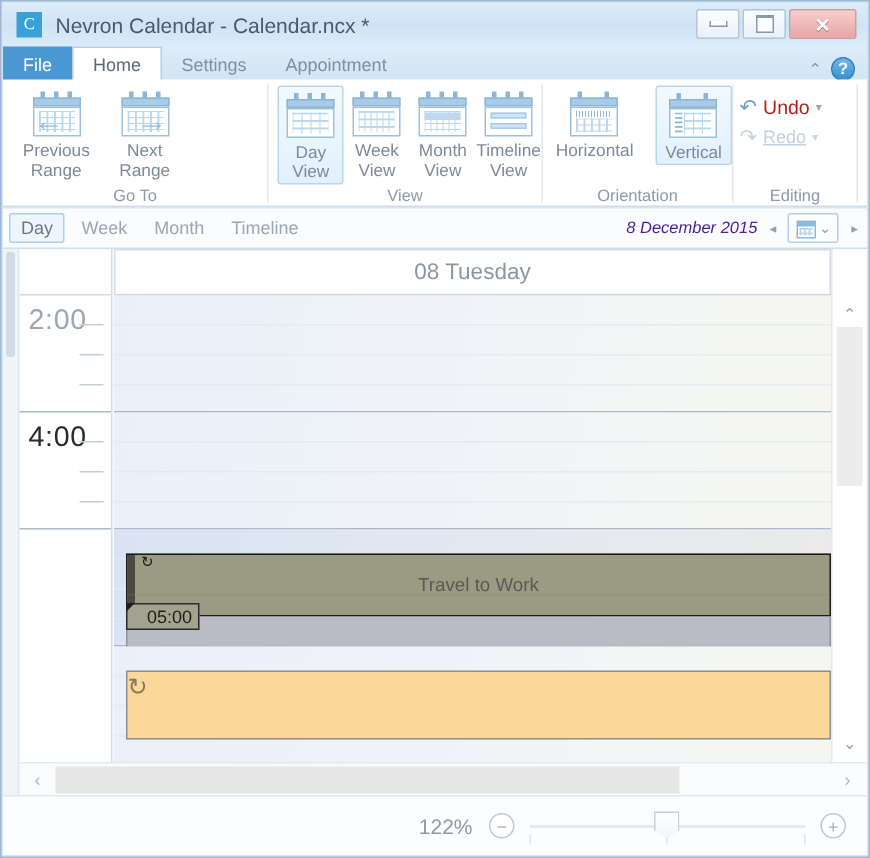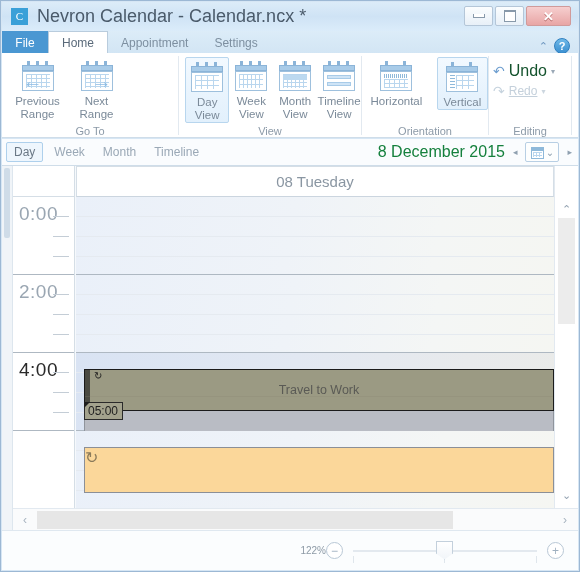--- a/index.html
+++ b/index.html
@@ -24,21 +24,21 @@
     background: linear-gradient(to bottom, #dcecf8 0%, #cfe3f5 50%, #dbecfa 100%);
     display: flex; align-items: center;
   }
   .app-icon {
     width: 17px; height: 17px; margin-left: 9px;
     background: #3aa0d8;
     color: #fff; font-size: 11px; line-height: 17px; text-align: center;
     font-family: "Liberation Serif", serif;
   }
   .title-text {
-    margin-left: 9px; font-size: 18px; color: #4a5a6a;
+    margin-left: 9px; font-size: 14px; color: #4a5a6a;
     white-space: nowrap;
   }
   .wincontrols {
     position: absolute; right: 7px; top: 4px;
     display: flex; gap: 2px;
   }
   .wbtn {
     width: 29px; height: 20px;
     border: 1px solid #b4c6d8;
     background: linear-gradient(to bottom,#fbfdfe,#e8f0f8);
@@ -119,35 +119,35 @@
   .cal-ic.today .top { background:#e8a8a0; border-color:#d08a82; }
   .cal-ic.today .tk { background:#d08a82; }
   .cal-ic.today .num { position:absolute; left:0; right:0; top:11px; text-align:center; font-size:14px; color:#7b8a99; font-weight:bold;}
   .cal-ic .barsfull { position:absolute; left:3px; right:3px; top:3px; height:5px; background:#bcd9f0;}
   .cal-ic .hrow { position:absolute; left:3px; right:3px; top:2px; height:4px;
     background-image: linear-gradient(to right,#8fb9da 1px, transparent 1px); background-size: 2px 4px; }
 
   .undo-row { display:flex; align-items:center; gap:4px; height:20px; padding-left:4px;}
   .undo-ic { font-size: 14px; color:#6f9fd0; transform: scaleX(-1); }
   .redo-ic { font-size: 14px; color:#c6d3de; }
-  .undo-txt { font-size: 16px; color:#14532d; }
+  .undo-txt { font-size: 13px; color:#b91c1c; }
   .redo-txt { font-size: 12px; color:#c4d0db;text-decoration:underline; }
   .dd { font-size: 8px; color:#9aa8b6; }
   .dd.dim { color:#ccd6df; }
 
   
   .viewbar {
     position: absolute; left: 1px; top: 138px; right: 1px; height: 27px;
     background: #fafcfe; border-bottom: 1px solid #cfdde9;
     display: flex; align-items: center;
   }
   .vtab { font-size: 12px; color: #9aa8b6; padding: 2px 7px; margin-left: 4px; }
   .vtab.active { color:#6a7886; border:1px solid #aed0ec; background:#eef6fd; border-radius:2px; }
   .vb-right { margin-left:auto; display:flex; align-items:center; gap:8px; padding-right:6px;}
-  .date-lbl { font-size: 16px; color:#15803d; }
+  .date-lbl { font-size: 11px; color:#4c1d95;font-style:italic; }
   .navarrow { font-size: 9px; color:#8fa0b0; }
   .datepick {
     width: 34px; height: 20px; border:1px solid #b8cfe4; background:#fdfefe;
     display:flex; align-items:center; justify-content:center; gap:2px; border-radius:2px;
   }
   .dp-cal { width:13px; height:13px; position:relative; }
   .dp-cal .t { position:absolute; left:0; right:0; top:1px; height:3px; background:#8fb9da;}
   .dp-cal .b { position:absolute; left:0; right:0; top:4px; bottom:0; border:1px solid #8fb9da; background:#fff;}
   .dp-cal .b::after { content:""; position:absolute; left:1px; right:1px; top:1px; bottom:1px;
      background-image: linear-gradient(to right,#b9d6ee 1px,transparent 1px),linear-gradient(to bottom,#b9d6ee 1px,transparent 1px);
@@ -209,21 +209,21 @@
   #appt-travel .hgrid { position:absolute; left:0; right:0; top:26px; height:1px; background:#86857040;}
 
   #appt-travel-sel {
     position:absolute; left:8px; right:0; top:58px; height:22px;
     background:#b9bcc4; border:1px solid #8f949c; border-top:none;
   }
 
   .tooltip {
     position:absolute; left:8px; top:49px;
     background:#a3a28d; border:1px solid #2a2a2a;
-    font-size:12px; color:#1e1e1e; padding:1px 4px 1px 3px;
+    font-size:12px; color:#1e1e1e; padding:1px 4px 1px 13px;
     z-index: 12;
   }
   .tooltip::before {
     content:""; position:absolute; left:-1px; top:-1px; border-left:6px solid #1e1e1e;
     border-bottom:6px solid transparent;
   }
 
   #appt-orange {
     position:absolute; left:8px; right:0; top:16px; height:46px;
     background:#fbd79a; border:1px solid #8b8f97;
@@ -251,21 +251,21 @@
   .hs-thumb { position:absolute; left:0; top:1px; height:18px; width:416px; background:#e6e6e6; }
   .hs-right { width:26px; text-align:center; font-size:12px; color:#a8b4c0; }
 
   
   .statusbar {
     position:absolute; left:1px; right:1px; bottom:1px; height:40px;
     background:#fbfdfe;
     display:flex; align-items:center; justify-content:flex-end;
     border-top:1px solid #dfe8f0;
   }
-  .zoom-lbl { font-size:10px; color:#8d9aa6; }
+  .zoom-lbl { font-size:14px; color:#8d9aa6; margin-right:11px; }
   .zbtn { width:17px; height:17px; border-radius:50%; border:1px solid #b9c8d6;
     display:flex; align-items:center; justify-content:center; font-size:12px; color:#9fb0c0; background:#fff; }
   .zslider { position:relative; width:184px; height:24px; margin:0 10px; }
   .zslider .track { position:absolute; left:0; right:0; top:11px; height:2px; background:#e3e9ef; }
   .zslider .notch { position:absolute; top:17px; width:1px; height:7px; background:#dfe6ec; }
   .zslider .thumb { position:absolute; top:2px; left:83px; width:17px; height:19px;
     background:linear-gradient(to bottom,#ffffff,#f1f5f9); border:1px solid #c3d0dc;
     clip-path: polygon(0 0, 100% 0, 100% 68%, 50% 100%, 0 68%); }
   .sb-pad { width:14px; }
 </style>
@@ -286,22 +286,22 @@
         </div>
       <div class="wbtn close">
           <div class="g">✕</div>
         </div>
     </div>
   </div>
 
   <div class="tabstrip">
     <div class="tab-file">File</div>
     <div class="tab active">Home</div>
+    <div class="tab">Settings</div>
     <div class="tab">Appointment</div>
-    <div class="tab">Settings</div>
     <div class="tabstrip-right">
       <div class="chev-up">⌃</div>
       <div class="help-btn">?</div>
     </div>
   </div>
 
   <div class="ribbon">
 
     <div class="rgroup" style="width:176px">
       <div class="items">
@@ -469,26 +469,20 @@
 
   <div class="calwrap">
 
     <div class="vscroll-left">
       <div class="thumb"></div>
     </div>
 
     <div class="gutter">
       <div class="hdrpad"></div>
       <div class="slot">
-        <div class="hl">0:00</div>
-        <div class="tick t1"></div>
-        <div class="tick t2"></div>
-        <div class="tick t3"></div>
-      </div>
-      <div class="slot">
         <div class="hl">2:00</div>
         <div class="tick t1"></div>
         <div class="tick t2"></div>
         <div class="tick t3"></div>
       </div>
       <div class="slot cur">
         <div class="hl">4:00</div>
         <div class="tick t1"></div>
         <div class="tick t2"></div>
         <div class="tick t3"></div>

